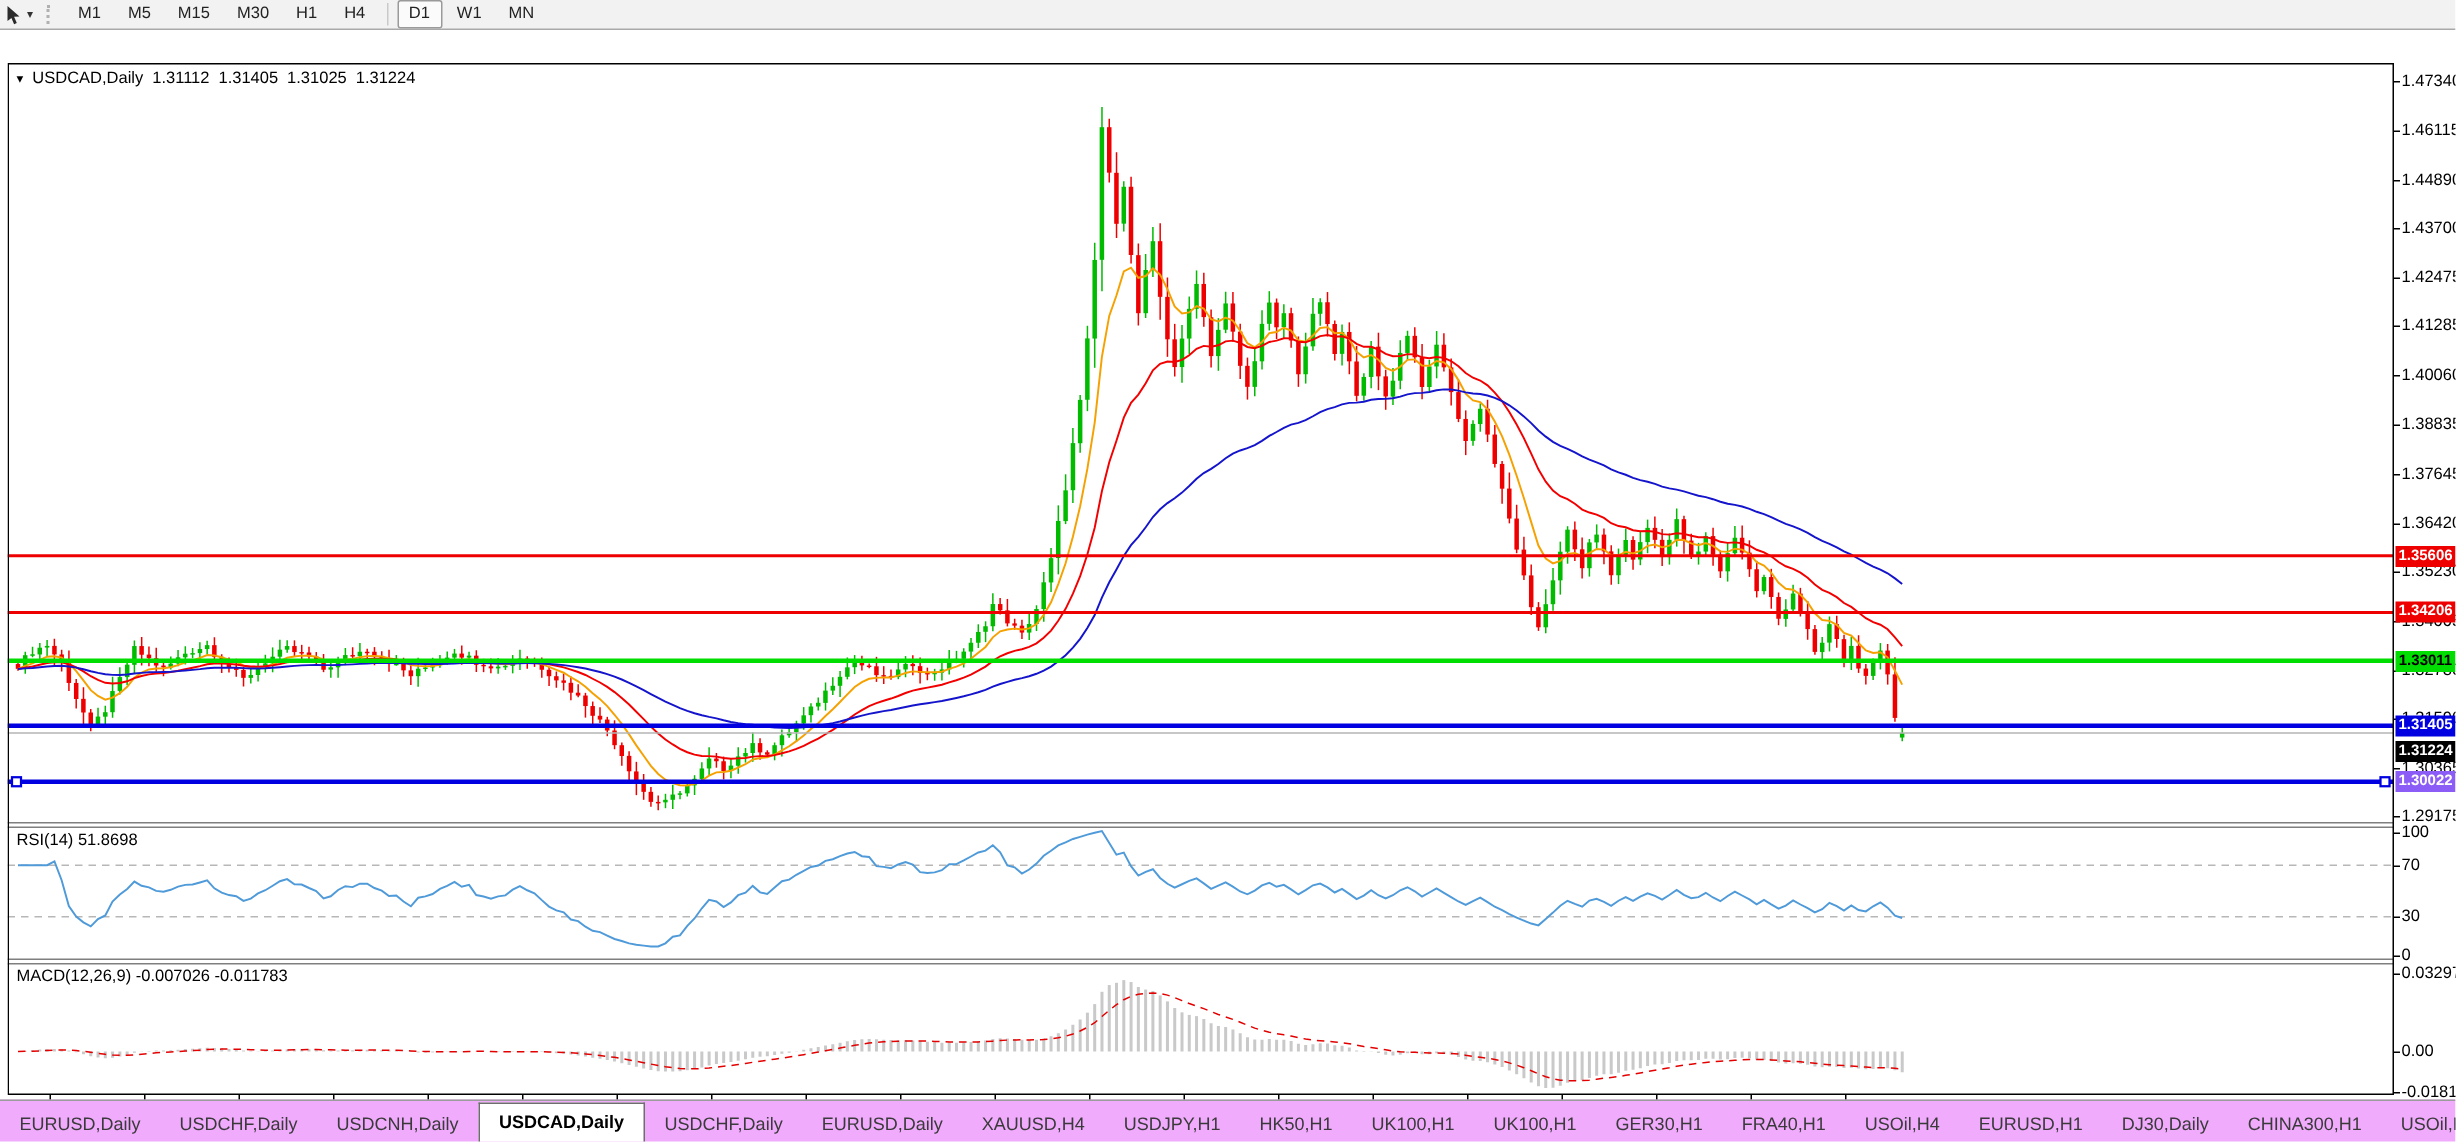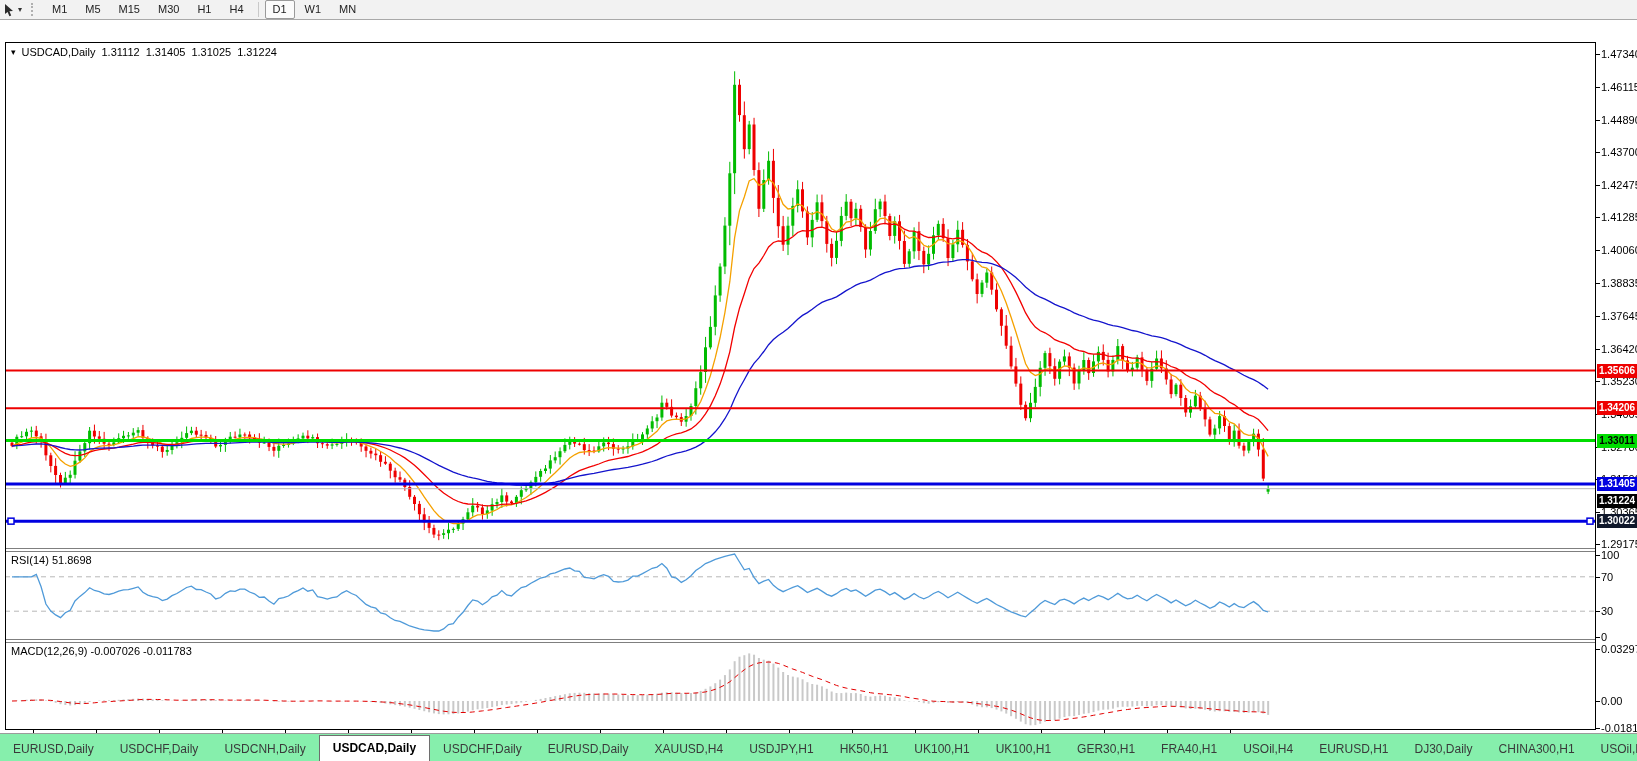--- a/index.html
+++ b/index.html
@@ -14,21 +14,21 @@
   .chartwrap{position:absolute;left:0;top:20px;width:1637px;height:712px;background:#fff;}
   #chart-svg{position:absolute;left:5px;top:22px;}
   .symbol-header{position:absolute;left:11px;top:26px;font-size:11px;color:#000;display:flex;gap:6px;align-items:center;}
   .symbol-header .caret{font-size:9px;}
   .panel-label{position:absolute;font-size:11px;color:#000;}
   .axis-label{position:absolute;left:1601px;width:44px;font-size:11px;color:#000;height:12px;line-height:12px;}
   .axis-tick{position:absolute;left:1596px;width:4px;height:1px;background:#000;}
   .badge{position:absolute;left:1597px;width:40px;height:14px;font-size:10px;font-weight:bold;text-align:center;line-height:14px;}
   .date-label{position:absolute;width:84px;text-align:center;font-size:11px;color:#000;top:714px;}
   .date-tick{position:absolute;width:1px;height:4px;background:#000;top:710px;}
-  .tabbar{position:absolute;left:0;top:733px;width:1637px;height:28px;background:#86efac;border-top:1px solid #9b9b9b;display:flex;align-items:flex-end;font-size:12px;color:#3a3a3a;}
+  .tabbar{position:absolute;left:0;top:733px;width:1637px;height:28px;background:#f0abfc;border-top:1px solid #9b9b9b;display:flex;align-items:flex-end;font-size:12px;color:#3a3a3a;}
   .tabbar .pad{width:30px;}
   .tab{padding:4px 13px 6px 13px;cursor:default;white-space:nowrap;}
   .tab.active{background:#fff;border:1px solid #6e6e6e;border-bottom:none;font-weight:bold;color:#000;padding:5px 13px 7px 13px;margin-top:-3px;}
   .tabsep{width:1px;height:14px;background:#b5b5b5;margin:0 0 7px 0;}
   .spacer{flex:1;}
 </style>
 </head>
 <body>
 
 <div class="toolbar">
@@ -916,21 +916,21 @@
       <div class="axis-tick" style="top: 629px;"></div>
       <div class="axis-label" style="top: 623px;">0.032972</div>
       <div class="axis-tick" style="top: 681px;"></div>
       <div class="axis-label" style="top: 675px;">0.00</div>
       <div class="axis-tick" style="top: 708px;"></div>
       <div class="axis-label" style="top: 702px;">-0.018154</div>
       <div class="badge" style="top: 344px; background: rgb(238, 0, 0); color: rgb(255, 255, 255);">1.35606</div>
       <div class="badge" style="top: 381px; background: rgb(238, 0, 0); color: rgb(255, 255, 255);">1.34206</div>
       <div class="badge" style="top: 414px; background: rgb(0, 221, 0); color: rgb(0, 0, 0);">1.33011</div>
       <div class="badge" style="top: 457px; background: rgb(0, 0, 224); color: rgb(255, 255, 255);">1.31405</div>
-      <div class="badge" style="top: 494px; background: #0f172a; color: rgb(255, 255, 255);">1.30022</div>
+      <div class="badge" style="top: 494px; background: #8b5cf6; color: rgb(255, 255, 255);">1.30022</div>
       <div class="badge" style="top: 474px; background: rgb(0, 0, 0); color: rgb(255, 255, 255);">1.31224</div>
     </div>
   <div id="date-zone">
       <div class="date-tick" style="left: 33px;"></div>
       <div class="date-label" style="left: -9px;">26 Aug 2019</div>
       <div class="date-tick" style="left: 96px;"></div>
       <div class="date-label" style="left: 54px;">13 Sep 2019</div>
       <div class="date-tick" style="left: 159px;"></div>
       <div class="date-label" style="left: 117px;">2 Oct 2019</div>
       <div class="date-tick" style="left: 222px;"></div>

